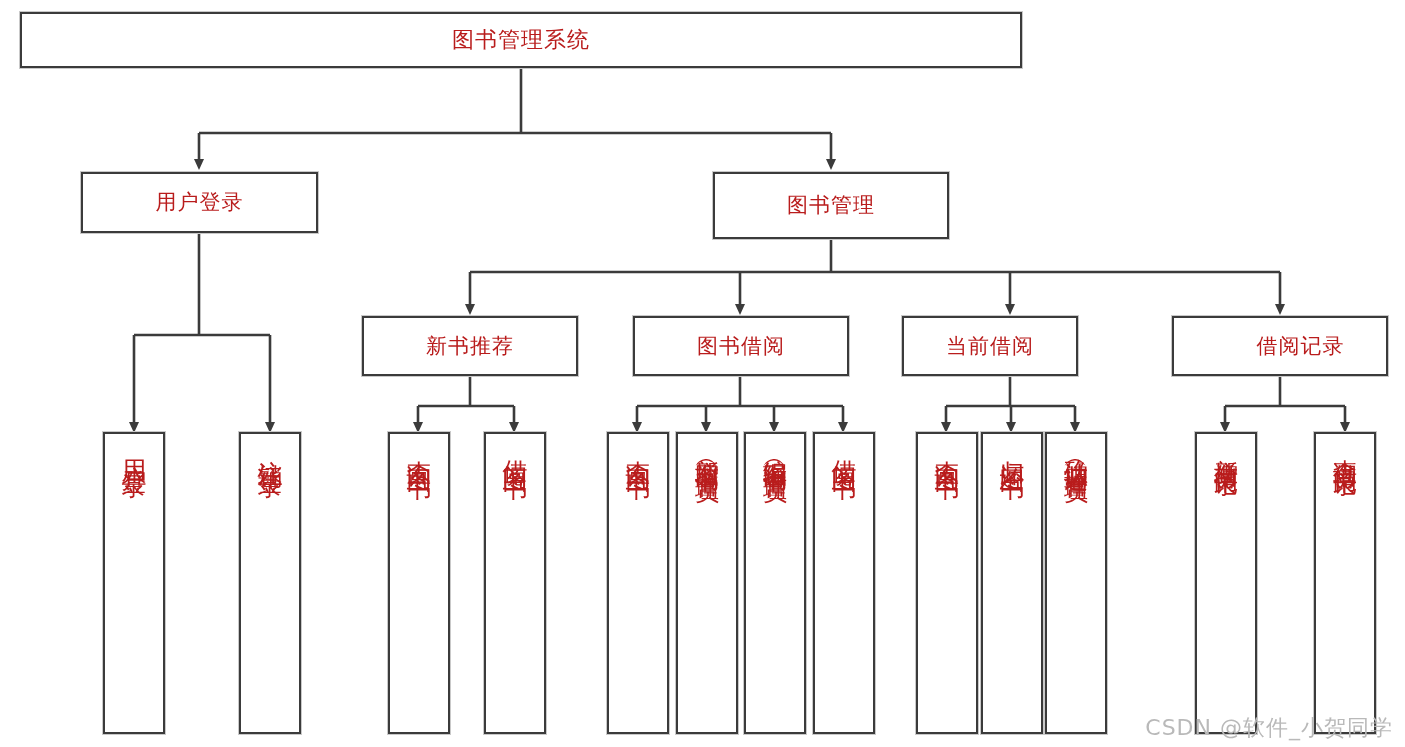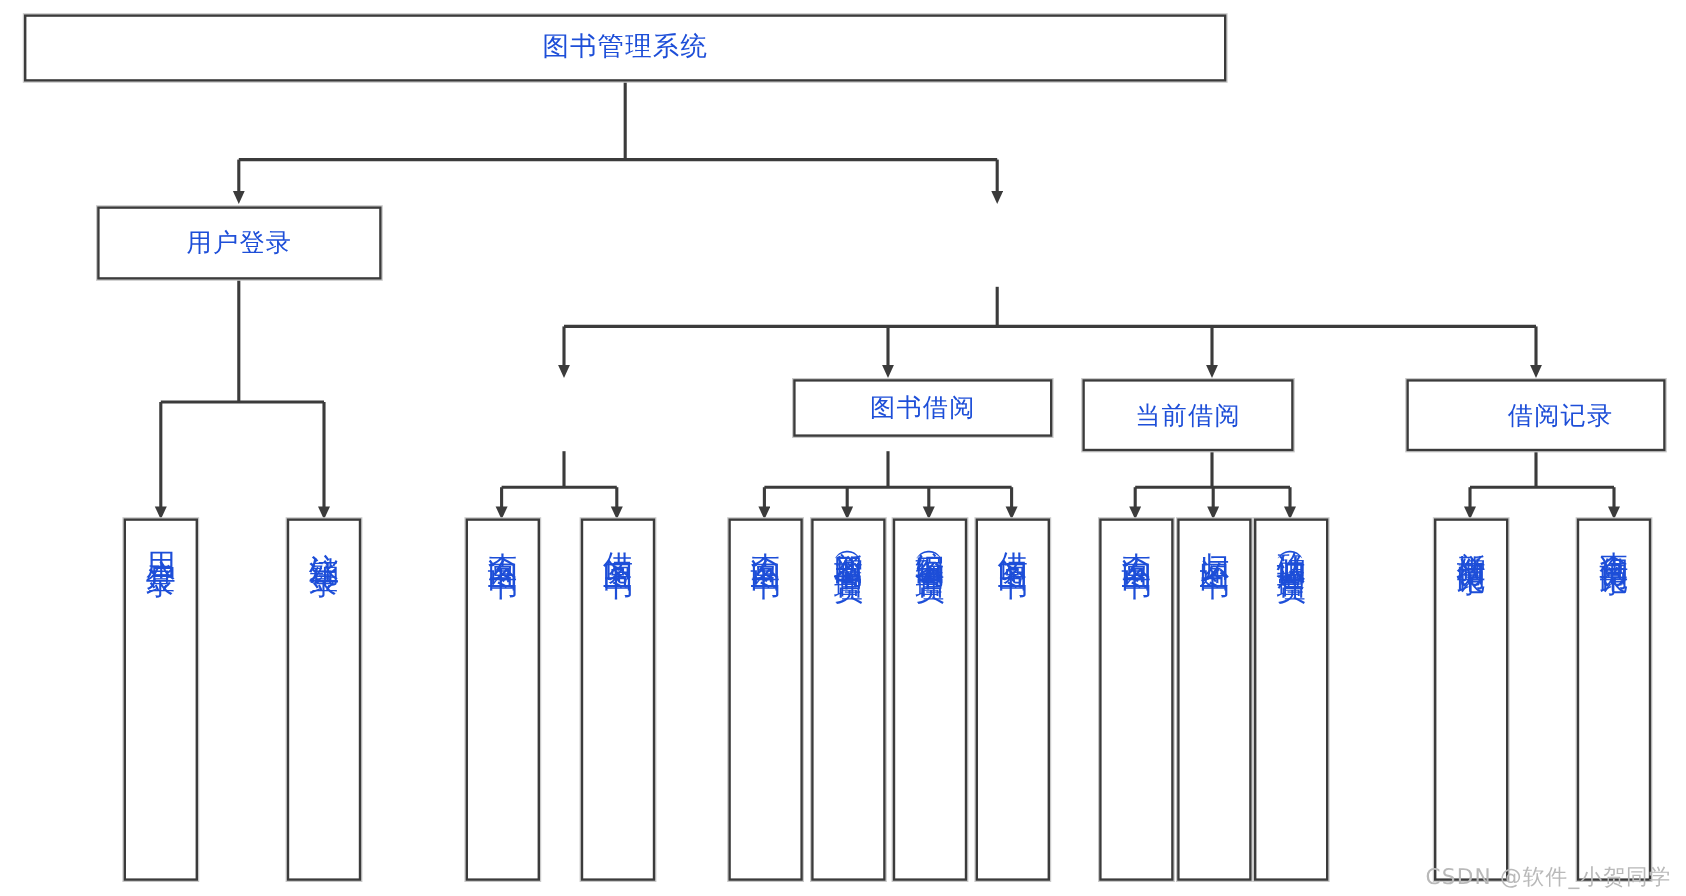--- a/index.html
+++ b/index.html
@@ -20,21 +20,21 @@
     border:2px solid #3b3b3b;
     box-shadow:0 0 0 1px #c9c9c9;
     display:flex;
     align-items:center;
     justify-content:center;
     color:#1d1d1d;
   }
   .node .lbl{
     display:block;
     line-height:1.18;
-    color:#1d4ed8;
+    color:#b91c1c;
   }
   
   .node.h .lbl{font-size:21px;letter-spacing:1px;white-space:nowrap;}
   .node.root .lbl{font-size:22px;letter-spacing:1px;}
   
   .node.v{
     align-items:flex-start;
     padding-top:6px;
   }
   .node.v .lbl{
@@ -45,21 +45,21 @@
     line-height:1;
     white-space:nowrap;
     margin:0 auto;
   }
   .node.v.tall .lbl{font-size:24px;letter-spacing:3px;}
 
   .watermark{
     position:absolute;
     right:12px;
     bottom:4px;
-    font-size:18px;
+    font-size:22px;
     color:#b9b9b9;
     letter-spacing:1px;
     white-space:nowrap;
     font-family:"DejaVu Sans","Liberation Sans",sans-serif;
   }
 </style>
 </head>
 <body>
 
 <div id="stage">
@@ -114,22 +114,28 @@
     </g>
   </svg>
 
   <div class="node h root" style="left:20px;top:12px;width:1002px;height:56px;">
     <span class="lbl">图书管理系统</span>
   </div>
 
   <div class="node h" style="left:81px;top:172px;width:237px;height:61px;">
     <span class="lbl">用户登录</span>
   </div>
+  <div class="node h" style="left:713px;top:172px;width:236px;height:67px;">
+    <span class="lbl">图书管理</span>
+  </div>
 
-  <div class="node h" style="left:661px;top:316px;width:216px;height:48px;">
+  <div class="node h" style="left:362px;top:316px;width:216px;height:60px;">
+    <span class="lbl">新书推荐</span>
+  </div>
+  <div class="node h" style="left:633px;top:316px;width:216px;height:60px;">
     <span class="lbl">图书借阅</span>
   </div>
   <div class="node h" style="left:902px;top:316px;width:176px;height:60px;">
     <span class="lbl">当前借阅</span>
   </div>
   <div class="node h" style="left:1172px;top:316px;width:216px;height:60px;padding-left:41px;">
     <span class="lbl">借阅记录</span>
   </div>
 
   <div class="node v" style="left:103px;top:432px;width:62px;height:302px;">

